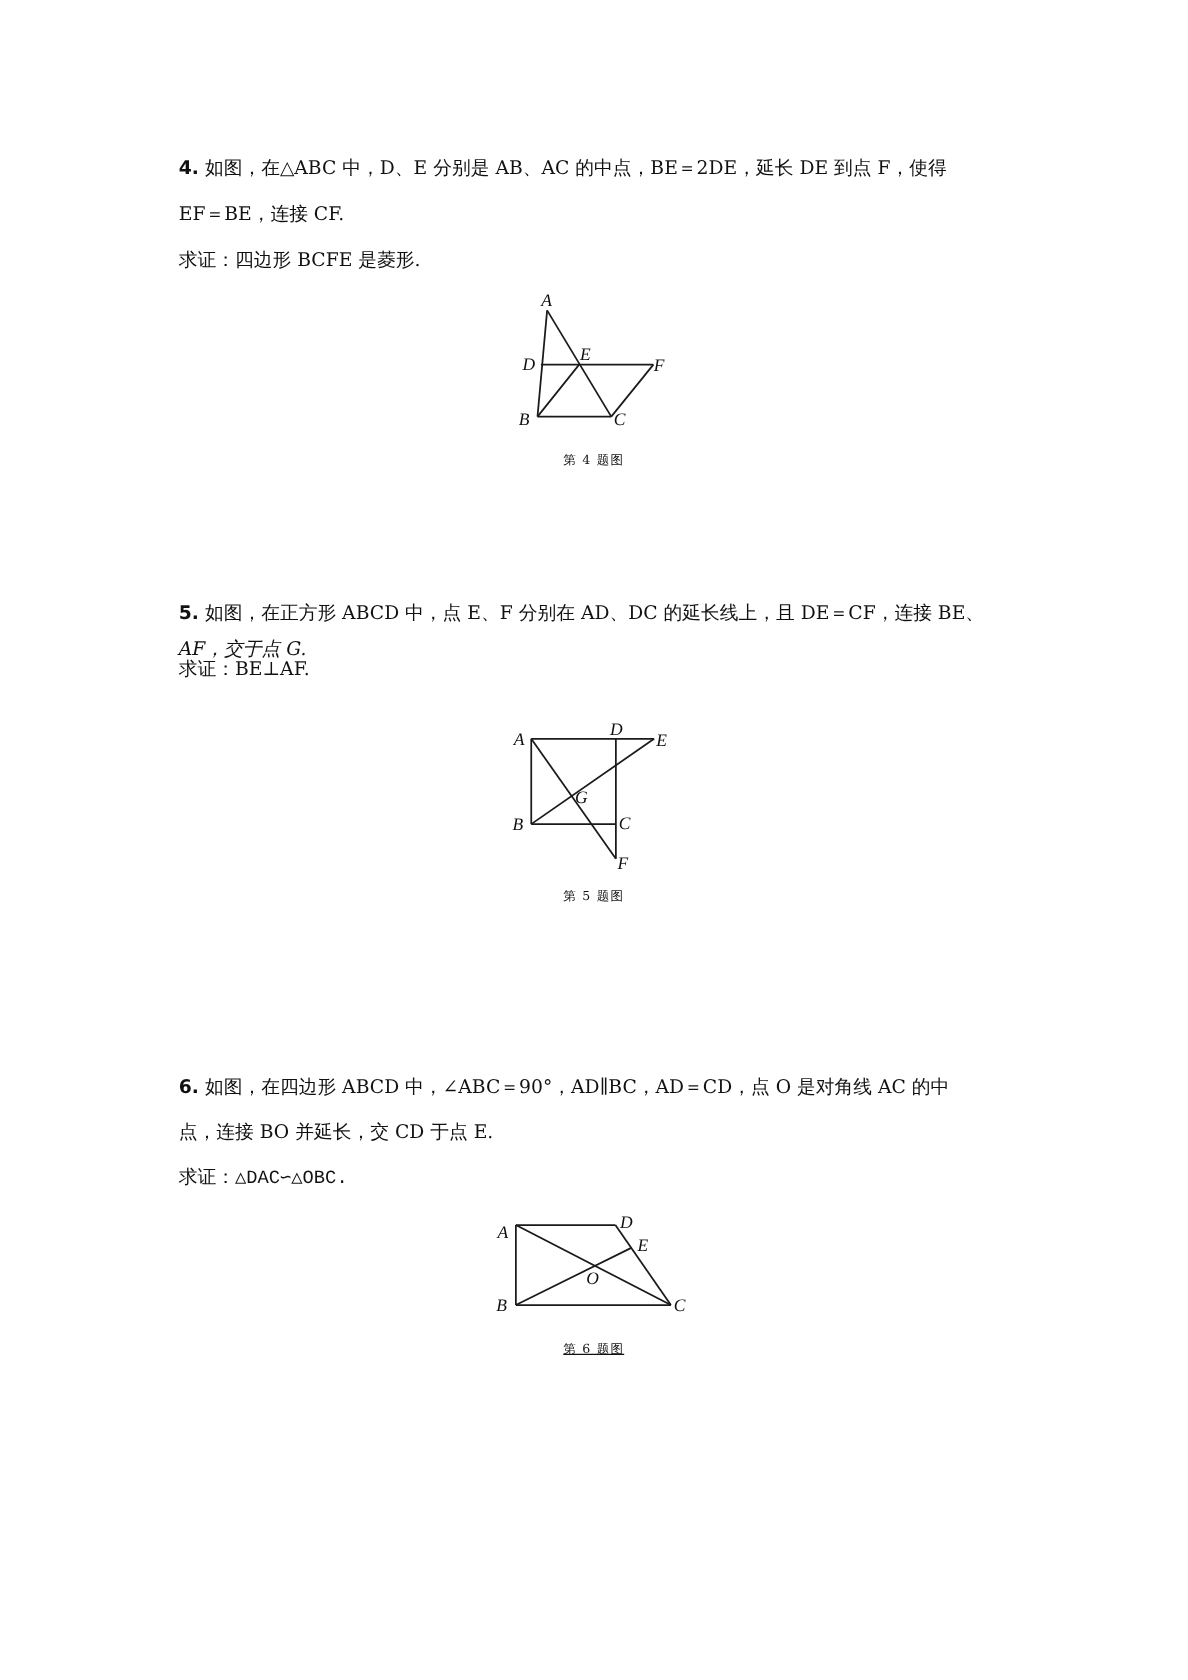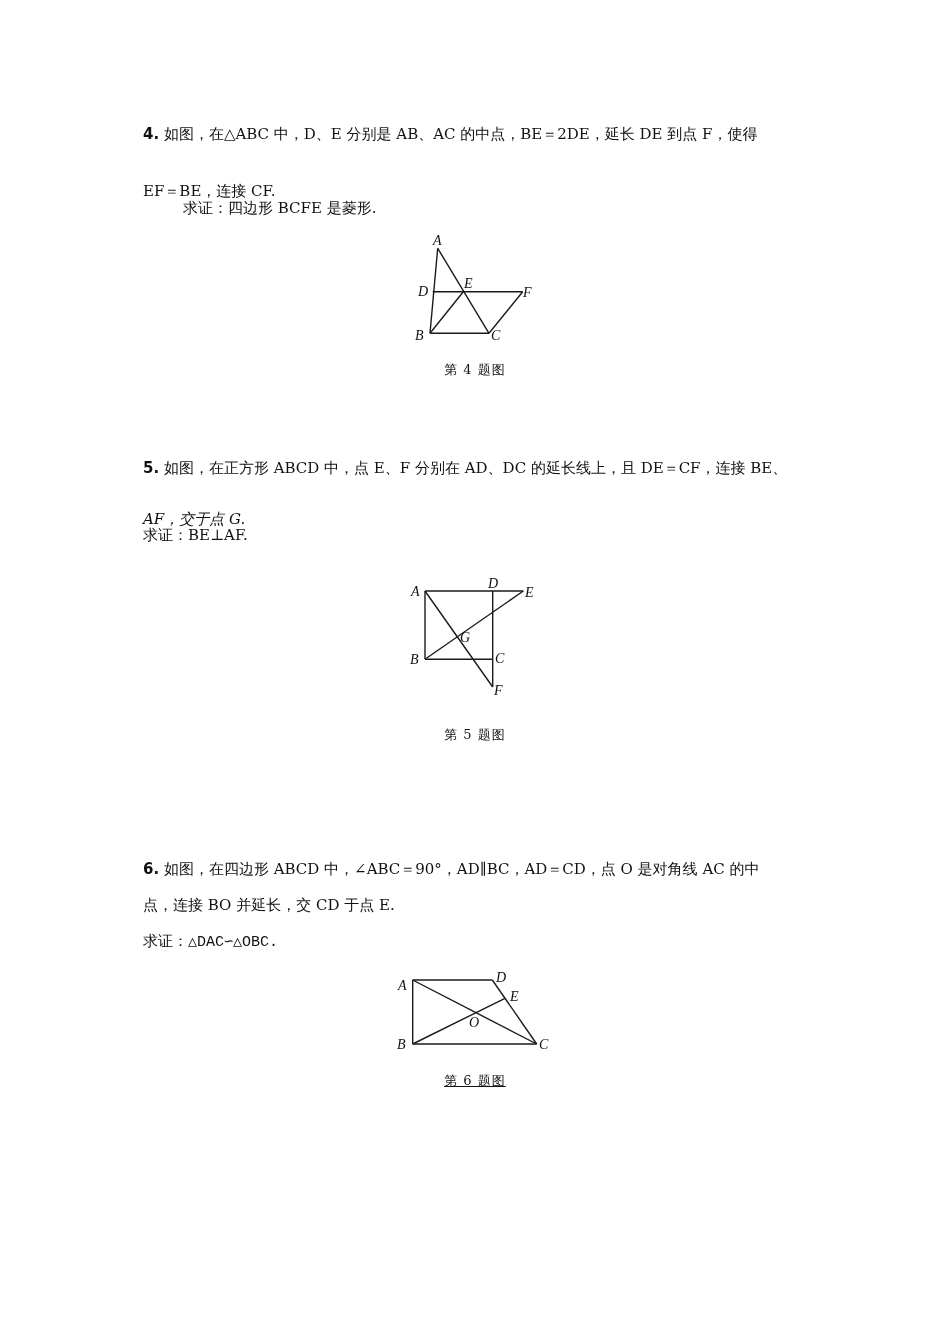--- a/index.html
+++ b/index.html
@@ -1,45 +1,45 @@
 <!DOCTYPE html>
 <html><head>
 <meta charset="utf-8">
 <style>
   html, body { margin: 0; padding: 0; background: #ffffff; }
   body { width: 950px; height: 1344px; position: relative; overflow: hidden;
          font-family: "DejaVu Serif", "Liberation Serif", serif; color: #111; }
   .line { position: absolute; left: 143px; font-size: 15px; line-height: 20px; white-space: nowrap; }
   .num { font-family: "DejaVu Sans", "Liberation Sans", sans-serif; font-weight: bold; font-size: 15px; }
-  .caption { position: absolute; font-size: 13px; width: 120px; text-align: center; letter-spacing: 1px; }
+  .caption { position: absolute; font-size: 10px; width: 120px; text-align: center; letter-spacing: 1px; }
   svg.fig { position: absolute; left: 0; top: 0; width: 950px; height: 1344px; pointer-events: none; }
   svg.fig line { stroke: #1a1a1a; stroke-width: 1.4; }
   svg.fig text { font-family: "Liberation Serif", serif; font-style: italic; font-size: 14px; fill: #111; }
 </style>
 </head>
 <body>
 
 <div>
   <div class="line" style="top:124px;text-align:right;">
     <span class="num">4.</span>
     <span>如图，在△ABC 中，D、E 分别是 AB、AC 的中点，BE＝2DE，延长 DE 到点 F，使得</span>
   </div>
-  <div class="line" style="top:161px;margin-top:20px;">EF＝BE，连接 CF.</div>
-  <div class="line" style="top:198px;margin-left:40px;">求证：四边形 BCFE 是菱形.</div>
+  <div class="line" style="top:161px;">EF＝BE，连接 CF.</div>
+  <div class="line" style="top:198px;">求证：四边形 BCFE 是菱形.</div>
   <div class="caption" style="left:415px; top:361px;">第 4 题图</div>
 </div>
 
 <div>
-  <div class="line" style="top:458px;">
+  <div class="line" style="top:480px;">
     <span class="num">5.</span>
     <span>如图，在正方形 ABCD 中，点 E、F 分别在 AD、DC 的延长线上，且 DE＝CF，连接 BE、</span>
   </div>
   <div class="line" style="top:509px;font-style:italic;">AF，交于点 G.</div>
   <div class="line" style="top:525px;">求证：BE⊥AF.</div>
-  <div class="caption" style="left:415px; top:710px;margin-top:16px;">第 5 题图</div>
+  <div class="caption" style="left:415px; top:710px;">第 5 题图</div>
 </div>
 
 <div>
   <div class="line" style="top:859px;text-align:right;">
     <span class="num">6.</span>
     <span>如图，在四边形 ABCD 中，∠ABC＝90°，AD∥BC，AD＝CD，点 O 是对角线 AC 的中</span>
   </div>
   <div class="line" style="top:895px;text-align:center;">点，连接 BO 并延长，交 CD 于点 E.</div>
   <div class="line" style="top:933px;font-family:Liberation Mono, monospace;">求证：△DAC∽△OBC.</div>
   <div class="caption" style="left:415px; top:1072px;text-decoration:underline;">第 6 题图</div>

